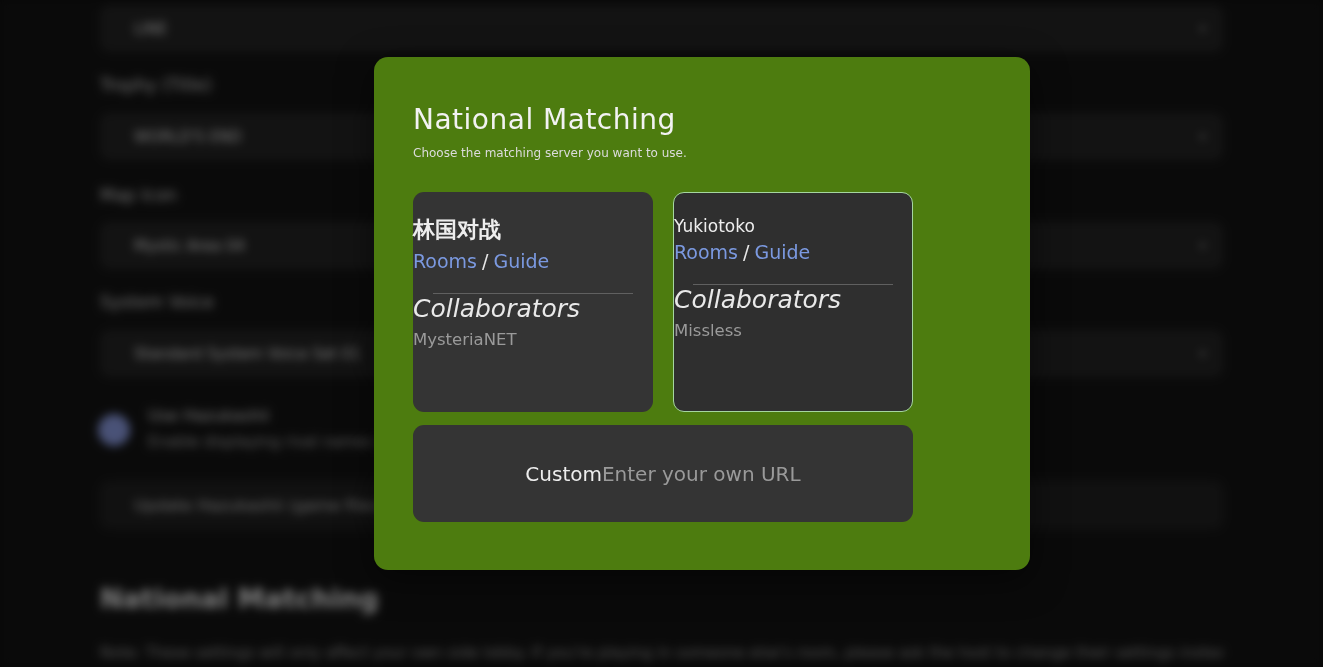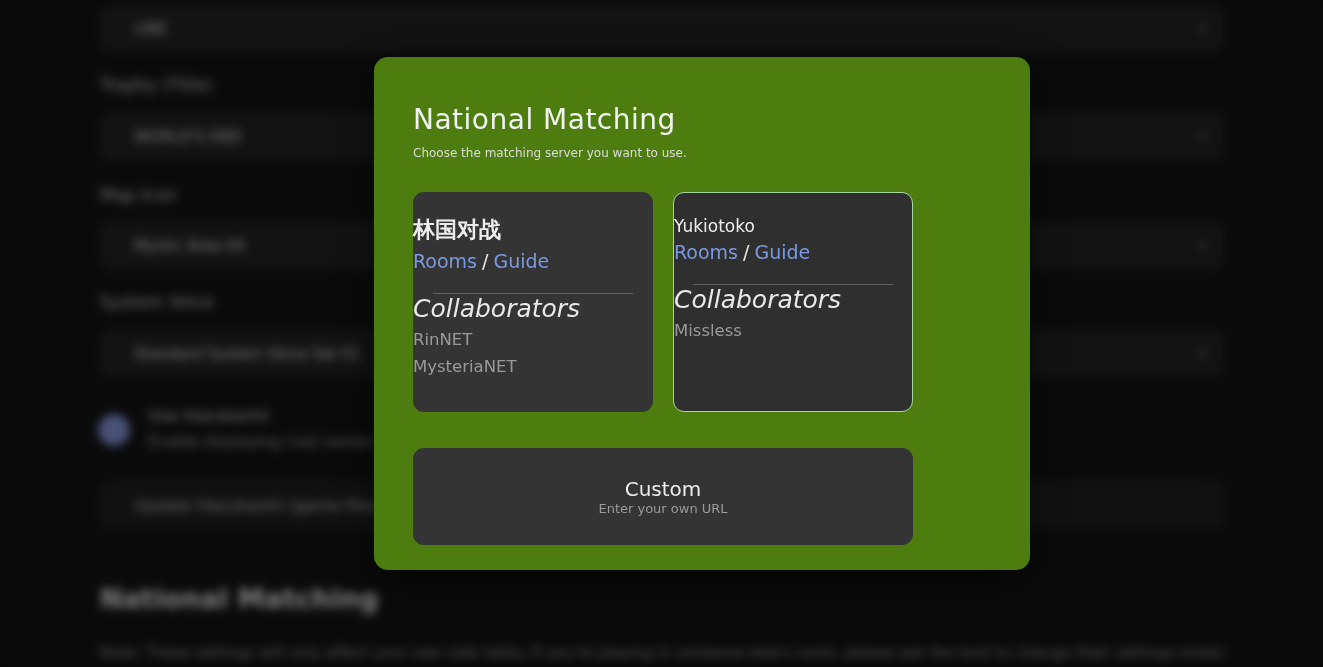--- a/index.html
+++ b/index.html
@@ -188,33 +188,33 @@
   .collab-list {
     margin-top: 3px;
     font-size: 16.5px;
     line-height: 27px;
     color: #9a9a9a;
   }
 
   .custom-card {
     position: absolute;
     left: 39px;
-    top: 391px;
+    top: 368px;
     width: 500px;
     height: 97px;
     background: #343434;
     border-radius: 11px;
     display: flex;
-    flex-direction: column;
+    flex-direction: row;
     align-items: center;
     justify-content: center;
     cursor: pointer;
   }
   .custom-title { font-size: 20px; color: #ededed; }
-  .custom-subtitle { font-size: 13px; color: #9a9a9a; }
+  .custom-subtitle { font-size: 20px; color: #9a9a9a; }
 </style>
 </head>
 <body>
 
 <div class="stage">
 
   <div class="bg-page">
 
     <div class="fld" style="top:5px">
       <span>LINE</span>
@@ -258,21 +258,20 @@
     <div class="modal-subtitle">Choose the matching server you want to use.</div>
 
     <div class="server-card left">
       <div class="server-name cjk">林国对战</div>
       <div class="server-links">
         <a>Rooms</a><span class="sep">/</span><a>Guide</a>
       </div>
       <hr class="card-divider">
       <div class="collab-heading">Collaborators</div>
       <div class="collab-list">
-        <div>RinNET</div>
         <div>MysteriaNET</div>
       </div>
     </div>
 
     <div class="server-card right selected">
       <div class="server-name">Yukiotoko</div>
       <div class="server-links">
         <a>Rooms</a><span class="sep">/</span><a>Guide</a>
       </div>
       <hr class="card-divider">

